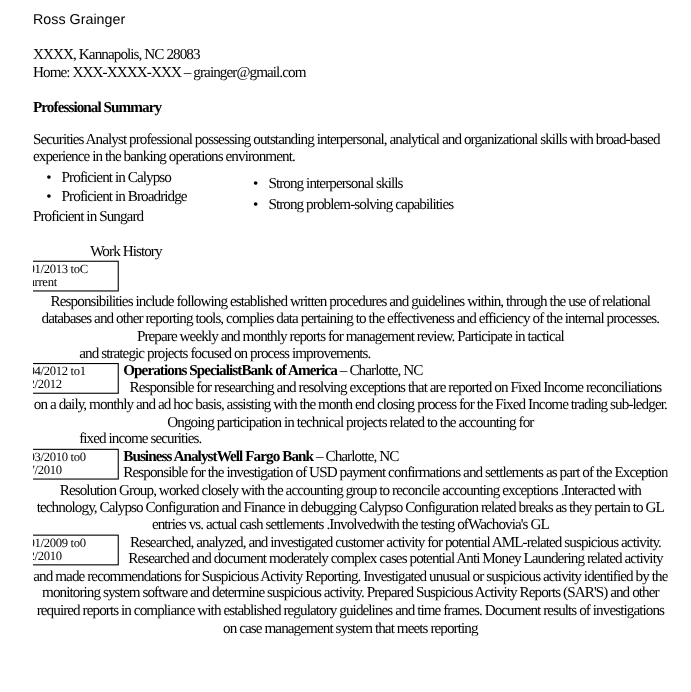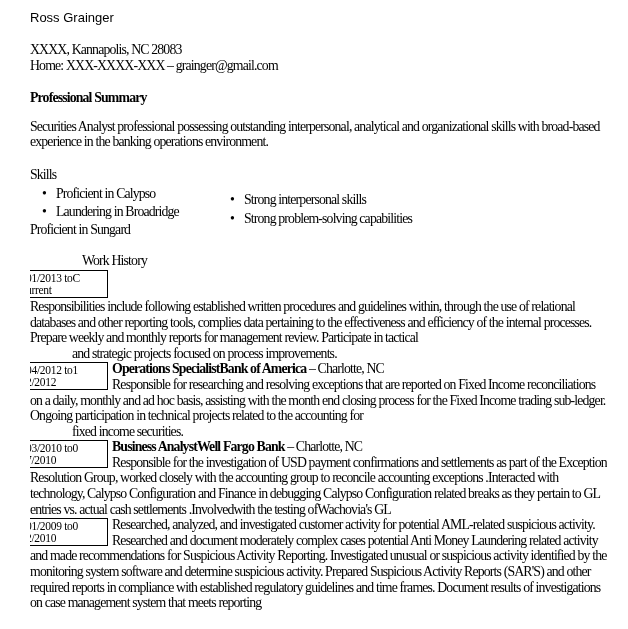--- a/index.html
+++ b/index.html
@@ -31,50 +31,49 @@
   .wh-heading{margin-top:16px;margin-left:52px;}
   .job{overflow:hidden;}
   .datebox{
     float:left;width:79px;box-sizing:content-box;
     border:1px solid #000;
     margin:1px 4px 1px -7px;padding:1px 2px;
     font-size:11.5px;line-height:12px;letter-spacing:-0.3px;
   }
   .dline{display:block;}
   .tb{font-weight:bold;}
-  .job-body{margin:0;}
+  .job-body{margin:0;text-align:center;}
   .job-body.cleared{clear:left;margin-top:5px;}
   .job-tail{margin-left:42px;}
 </style>
 </head>
 <body>
 
 <div class="page">
 
   <div class="name">Ross Grainger</div>
 
   <div class="addr-block">
     <div>XXXX, Kannapolis, NC 28083</div>
     <div>Home: XXX-XXXX-XXX – grainger@gmail.com</div>
   </div>
 
   <div class="sec-heading">Professional Summary</div>
   <p class="para">Securities Analyst professional possessing outstanding interpersonal, analytical and organizational skills with broad-based experience in the banking operations environment.</p>
 
-  <div class="skills-heading">Skills</div>
   <div class="skills-cols">
     <div class="skills-left">
       <ul>
         <li>
           <span class="bullet">•</span>
           <span>Proficient in Calypso</span>
         </li>
         <li>
           <span class="bullet">•</span>
-          <span>Laundering in Broadridge</span>
+          <span>Proficient in Broadridge</span>
         </li>
       </ul>
       <div class="skill-plain">Proficient in Sungard</div>
     </div>
     <div class="skills-right">
       <ul>
         <li>
           <span class="bullet">•</span>
           <span>Strong interpersonal skills</span>
         </li>

